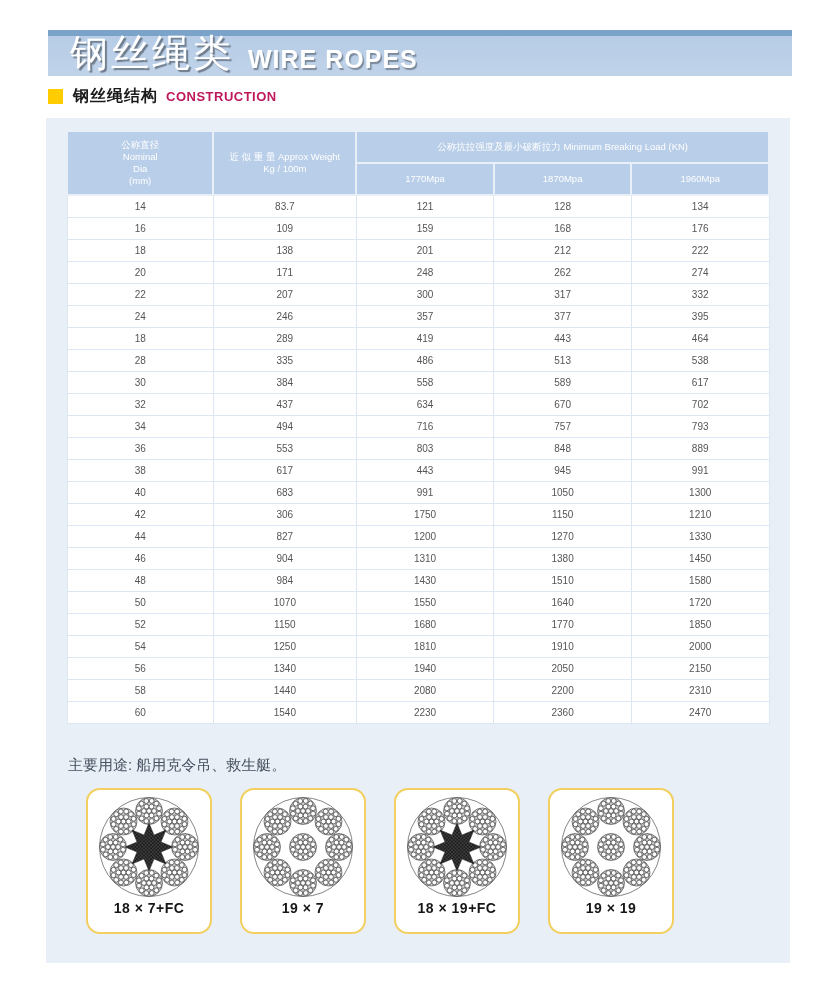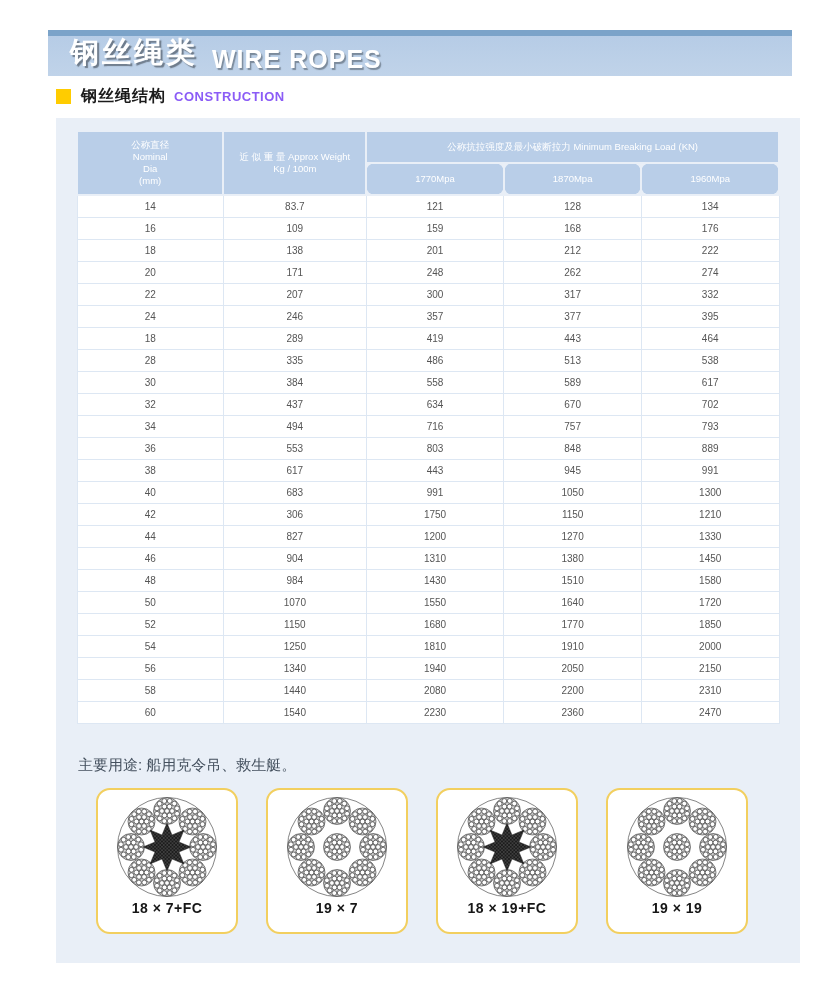--- a/index.html
+++ b/index.html
@@ -7,59 +7,59 @@
     width:830px;height:1000px;position:relative;background:#ffffff;
     font-family:"Liberation Sans", sans-serif;overflow:hidden;
   }
   
   .banner{
     position:absolute;left:48px;top:30px;width:744px;height:46px;
     background:linear-gradient(to bottom,#7ba3c9 0px,#7ba3c9 6px,#b6cce6 6px,#c0d3e9 100%);
     display:flex;align-items:center;padding-left:22px;box-sizing:border-box;
   }
   .banner .zh{
-    font-size:29px;font-weight:bold;color:#ffffff;letter-spacing:3px;
+    font-size:38px;font-weight:normal;color:#ffffff;letter-spacing:3px;
     text-shadow:2px 2px 1px rgba(96,108,122,.85);
   }
   .banner .en{
     font-size:25px;font-weight:bold;color:#ffffff;letter-spacing:1px;
     margin-left:14px;margin-top:12px;
     text-shadow:1.5px 1.5px 1px rgba(96,108,122,.7);
   }
   
-  .section-head{position:absolute;left:56px;top:86px;display:flex;align-items:center;text-align:center;}
+  .section-head{position:absolute;left:48px;top:86px;display:flex;align-items:center;text-align:center;}
   .bullet{width:15px;height:15px;background:#ffcc00;margin-right:10px;}
   .section-zh{font-size:16px;font-weight:bold;color:#1b1b1b;letter-spacing:1px;}
-  .section-en{font-size:13px;font-weight:bold;color:#8b5cf6;margin-left:8px;letter-spacing:.5px;}
+  .section-en{font-size:13px;font-weight:bold;color:#be185d;margin-left:8px;letter-spacing:.5px;}
   
   .panel{
-    position:absolute;left:56px;top:118px;width:744px;height:845px;
+    position:absolute;left:46px;top:118px;width:744px;height:845px;
     background:#e9eff7;
   }
   
   table.data{
     position:absolute;left:20px;top:12px;width:704px;
     border-collapse:collapse;table-layout:fixed;
   }
   table.data th{
     background:#b9cee8;color:#ffffff;font-weight:normal;
     font-size:9.5px;line-height:12px;border:2px solid #e9eff7;
     text-align:center;vertical-align:middle;padding:2px;
   }
-  table.data th.grade{height:26px;border-radius:9px;}
+  table.data th.grade{height:26px;}
   table.data td{
     background:#ffffff;border:1px solid #dde7f3;color:#555555;
     font-size:10px;text-align:center;height:21px;padding:0;
   }
   
   .note{position:absolute;left:22px;top:638px;font-size:15px;color:#44505e;}
   
   .cards{position:absolute;left:40px;top:670px;display:flex;gap:28px;}
   .card{
-    width:142px;height:146px;box-sizing:border-box;background:#ffffff;
+    width:126px;height:146px;box-sizing:border-box;background:#ffffff;
     border:2px solid #f2cf5f;border-radius:14px;
     display:flex;flex-direction:column;align-items:center;padding-top:6px;
   }
   .card .label{font-size:14px;font-weight:bold;color:#161616;margin-top:2px;letter-spacing:.5px;}
 </style>
 </head>
 <body>
 
 <svg width="0" height="0" style="position:absolute" aria-hidden="true">
   <defs>

